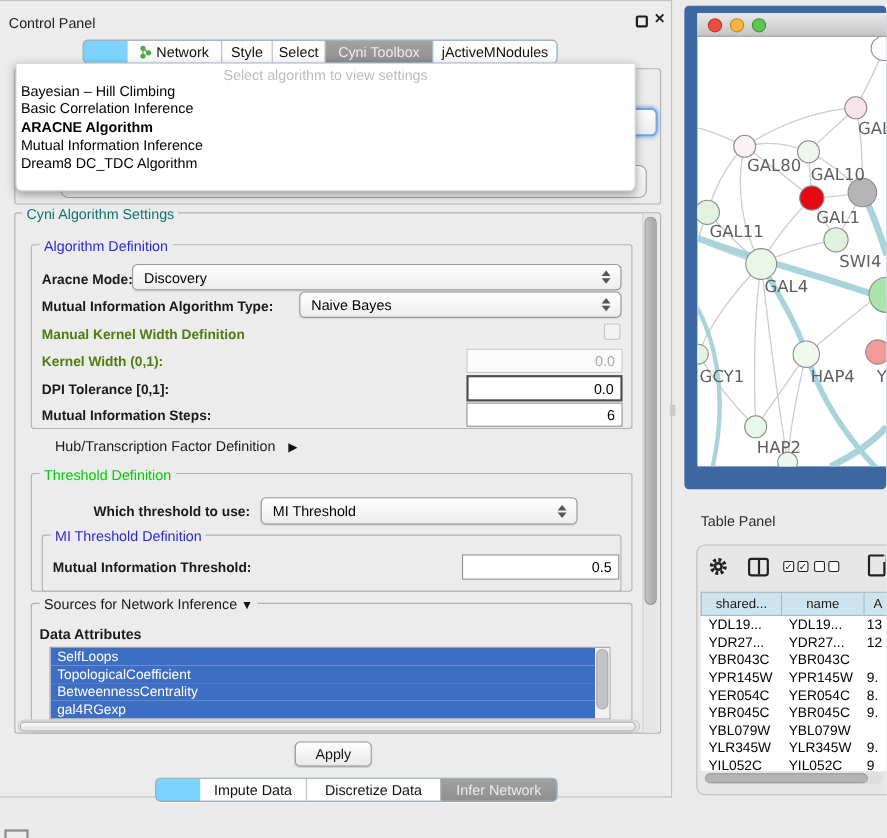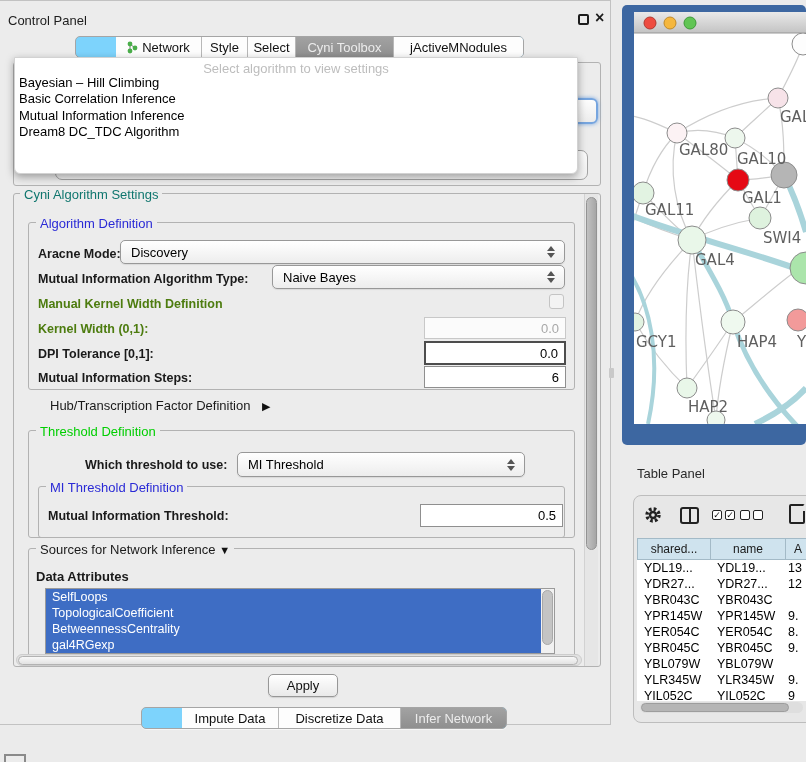--- a/index.html
+++ b/index.html
@@ -127,34 +127,35 @@
     </div>
     <div class="seg" style="width: 46px;">
       <span>Style</span>
     </div>
     <div class="seg" style="width: 48px;">
       <span>Select</span>
     </div>
     <div class="seg sel" style="width: 98px;">
       <span>Cyni Toolbox</span>
     </div>
-    <div class="seg" style="width: 129px;">
+    <div class="seg" style="width: 112px;">
       <span>jActiveMNodules</span>
     </div>
   </div>
 
 <div class="abs group" id="hidden-group"></div>
 <div class="abs" id="hidden-combo"></div>
 <div class="abs" id="hidden-focus-combo"></div>
 
 <div class="abs" id="algo-dd">
   <div id="dd-header">Select algorithm to view settings</div>
   <div id="dd-items">
       <div class="dd-item">Bayesian – Hill Climbing</div>
       <div class="dd-item">Basic Correlation Inference</div>
+      <div class="dd-item b">ARACNE Algorithm</div>
       <div class="dd-item">Mutual Information Inference</div>
       <div class="dd-item">Dream8 DC_TDC Algorithm</div>
     </div>
 </div>
 
 <div class="abs group" id="cyni-group"></div>
 <div class="abs gtitle" style="left:20px; top:187px; color:#0f766e;">Cyni Algorithm Settings</div>
 <div class="abs" id="vscroll"></div>
 <div class="abs" id="vscroll-thumb"></div>
 

